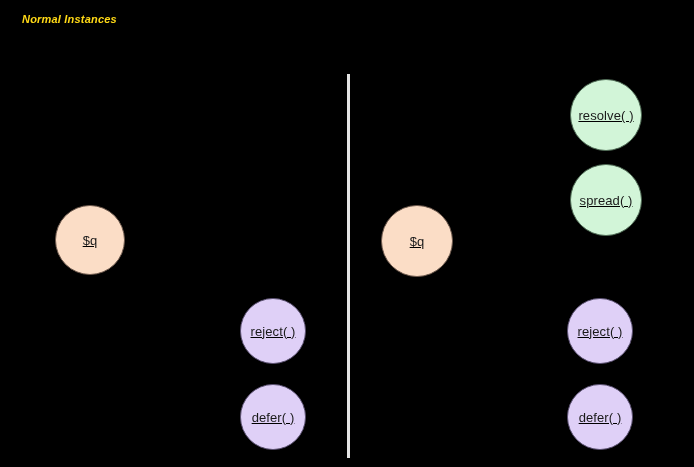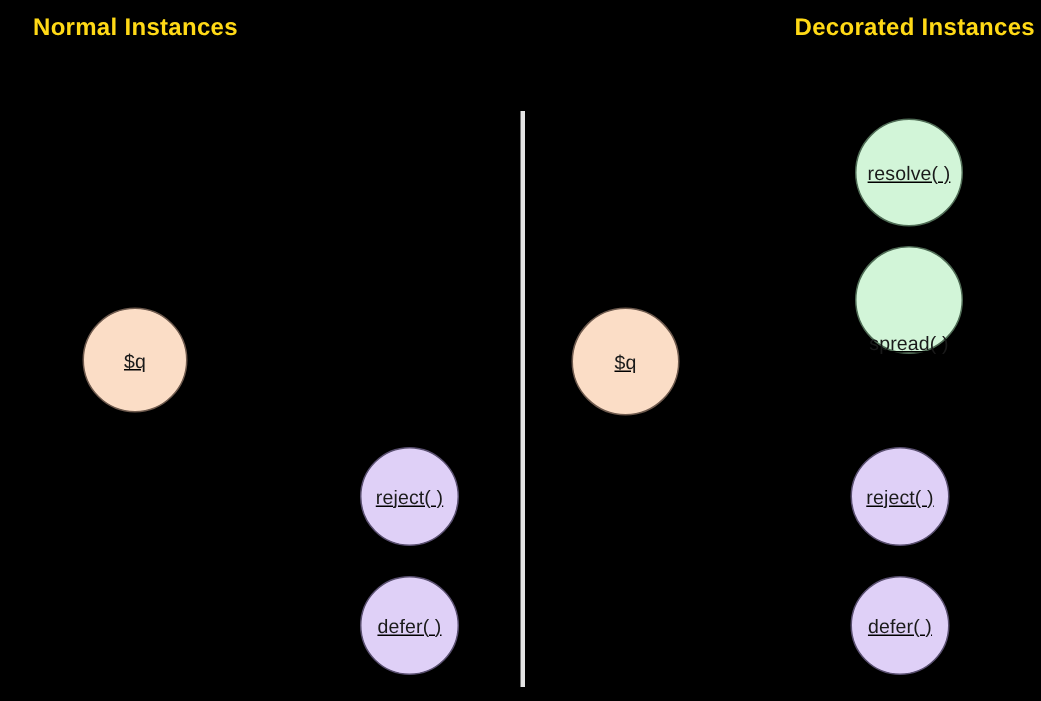--- a/index.html
+++ b/index.html
@@ -13,25 +13,26 @@
     width: 694px;
     height: 467px;
     background: #000000;
     overflow: hidden;
     font-family: "Liberation Sans", sans-serif;
   }
   .panel-title {
     position: absolute;
     color: #ffd916;
     font-family: "Liberation Sans", sans-serif;
-    font-size: 16px;
+    font-size: 11px;
     font-weight: bold;
     letter-spacing: 0.2px;
     white-space: nowrap;
     line-height: 16px;
+    font-style: italic;
   }
   #title-left  { left: 22px;  top: 11px; }
   #title-right { right: 4px;  top: 11px; text-align: right; }
 
   .divider {
     position: absolute;
     background: #e4e4e4;
   }
 
   .node {
@@ -56,41 +57,40 @@
   .node.green  { background: #d2f5d8; border-color: #4f6b55; }
   .node.purple { background: #dfd0f7; border-color: #5a5070; text-align: center; }
 </style>
 </head>
 <body>
 
 <div id="canvas">
 
   <div class="panel-title" id="title-left">Normal Instances</div>
 
-  <div class="panel-title" id="title-right">Decorated Instances</div>
 
   <div class="divider" id="center-divider" style="left: 347px; top: 74px; width: 3px; height: 384px; background: rgb(228, 228, 228);"></div>
 
   <div id="nodes-layer">
       <div class="node peach" style="left: 55px; top: 205px; width: 70px; height: 70px;">
         <span class="node-label">$q</span>
       </div>
       <div class="node purple" style="left: 240px; top: 298px; width: 66px; height: 66px;">
         <span class="node-label">reject( )</span>
       </div>
       <div class="node purple" style="left: 240px; top: 384px; width: 66px; height: 66px;">
         <span class="node-label">defer( )</span>
       </div>
       <div class="node peach" style="left: 381px; top: 205px; width: 72px; height: 72px;">
         <span class="node-label">$q</span>
       </div>
       <div class="node green" style="left: 570px; top: 79px; width: 72px; height: 72px;">
         <span class="node-label">resolve( )</span>
       </div>
-      <div class="node green" style="left: 570px; top: 164px; width: 72px; height: 72px; align-items: flex-end;">
+      <div class="node green" style="left: 570px; top: 164px; width: 72px; height: 72px;">
         <span class="node-label">spread( )</span>
       </div>
       <div class="node purple" style="left: 567px; top: 298px; width: 66px; height: 66px;">
         <span class="node-label">reject( )</span>
       </div>
       <div class="node purple" style="left: 567px; top: 384px; width: 66px; height: 66px;">
         <span class="node-label">defer( )</span>
       </div>
     </div>
 

